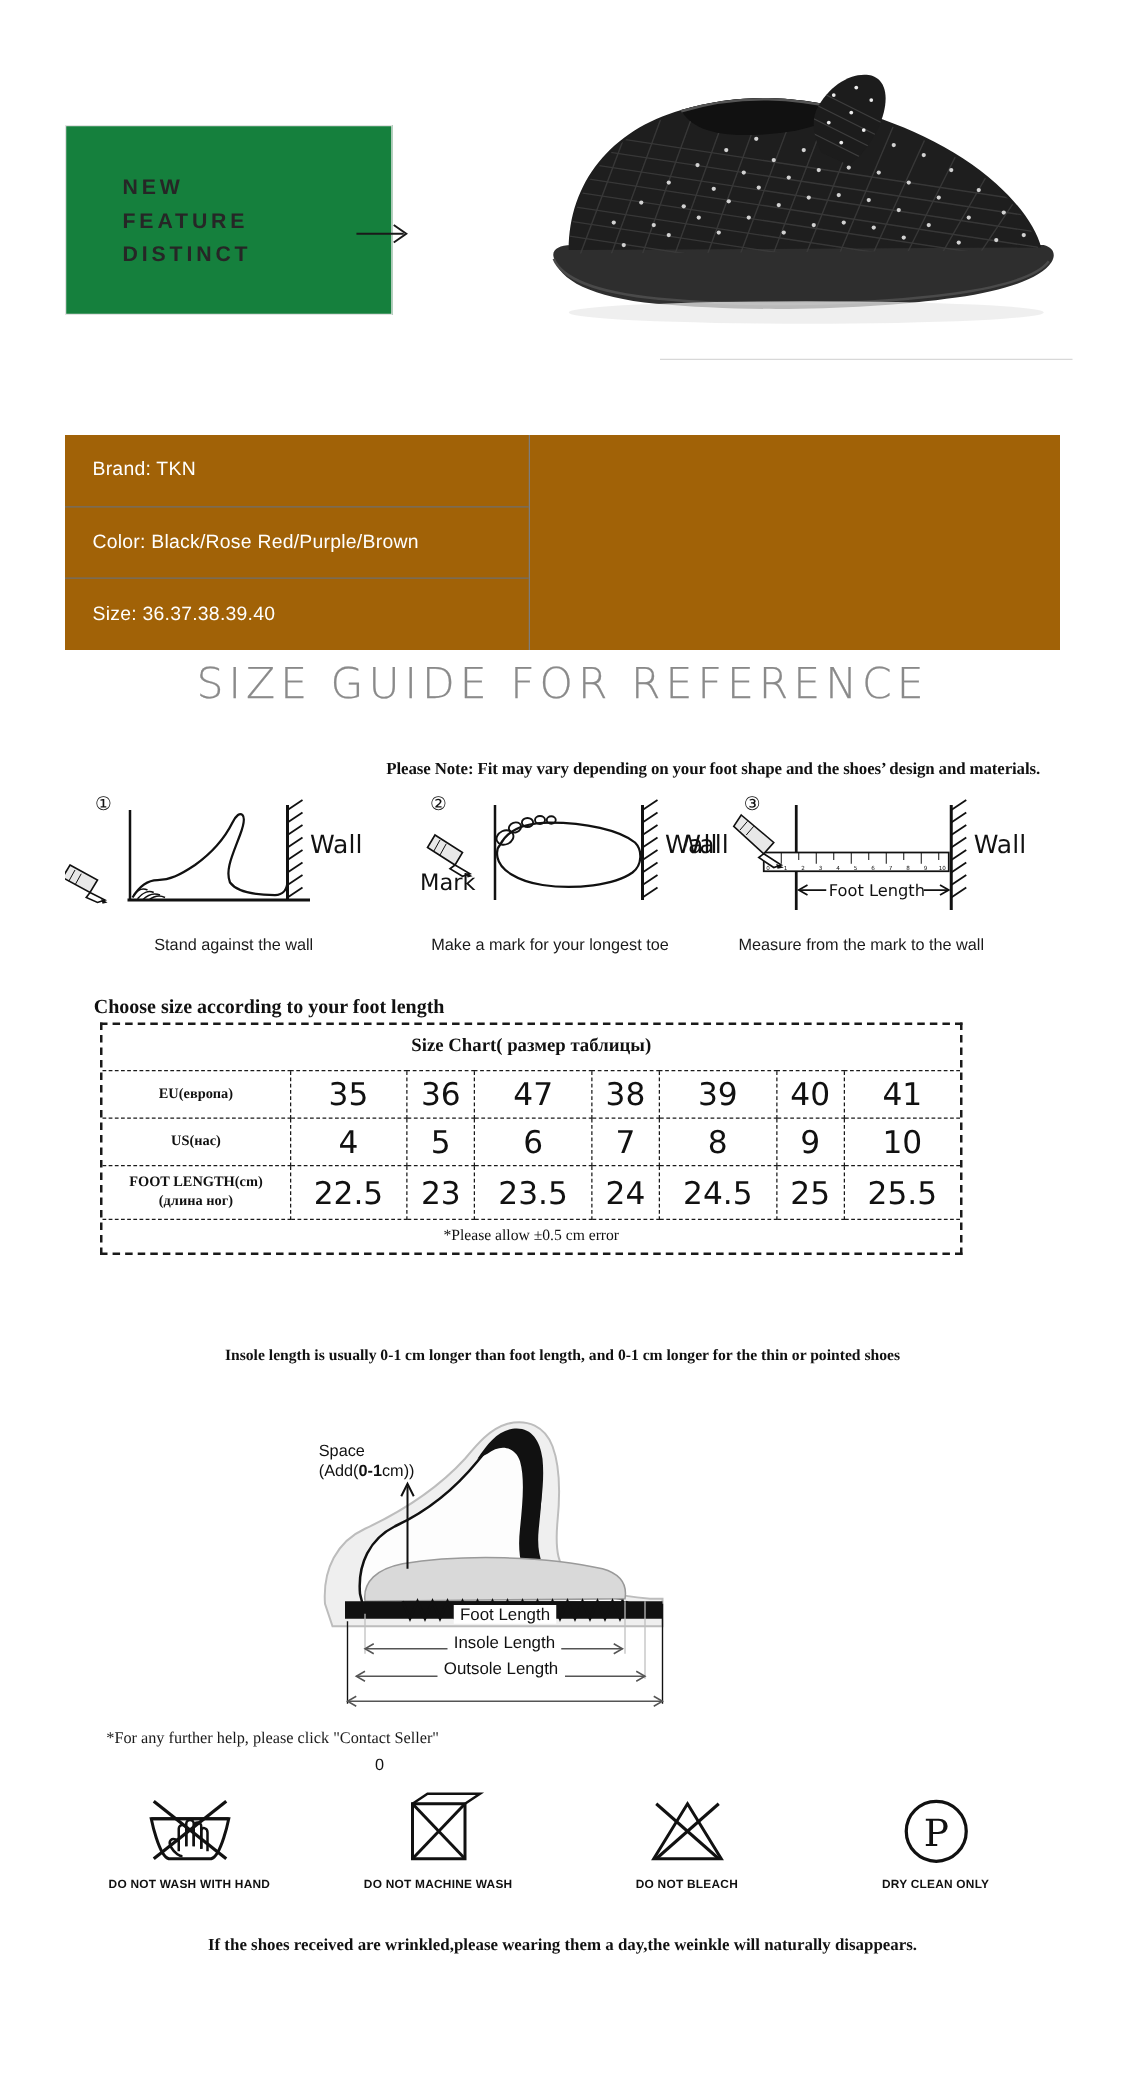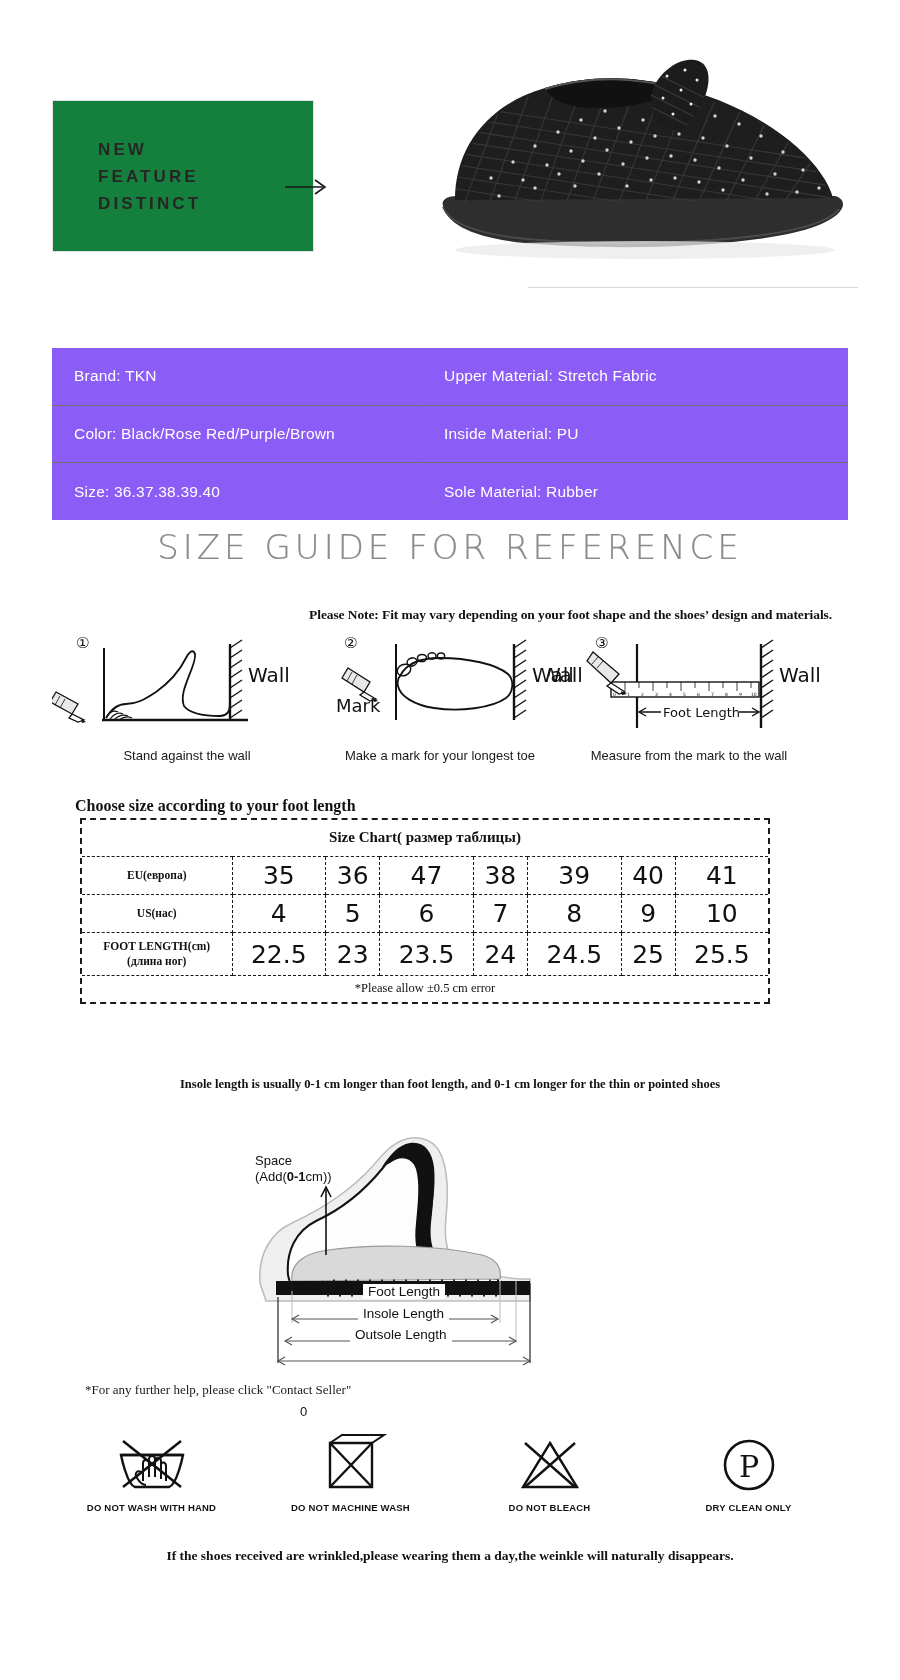--- a/index.html
+++ b/index.html
@@ -23,21 +23,21 @@
     color: #262626; line-height: 27px;
   }
   .hero-arrow { position: absolute; left: 232px; top: 78px; width: 42px; height: 16px; }
 
   .shoe-wrap { position: absolute; left: 395px; top: 28px; width: 470px; height: 240px; }
   .shoe-rule { position: absolute; left: 528px; top: 287px; width: 330px; height: 1px; background: #d8d8d8; }
 
   
   .spec {
     position: absolute; left: 52px; top: 348px; width: 796px; height: 172px;
-    background: #8b5cf6; display: flex;
+    background: #a16207; display: flex;
   }
   .spec-col { flex: 1; display: flex; flex-direction: column; }
   .spec-col.left { flex: 0 0 372px; border-right: 1px solid #7d7d7d; }
   .spec-cell {
     flex: 1; display: flex; align-items: center;
     color: #ffffff; font-size: 15.5px; padding-left: 22px;
     border-bottom: 1px solid #6f6f6f; letter-spacing: .2px;
   }
   .spec-col .spec-cell:last-child { border-bottom: none; }
   .spec-col.right .spec-cell { padding-left: 20px; }
@@ -285,25 +285,20 @@
     </div>
     <div class="shoe-rule"></div>
   </div>
 
   <div class="spec">
     <div class="spec-col left">
       <div class="spec-cell">Brand: TKN</div>
       <div class="spec-cell">Color: Black/Rose  Red/Purple/Brown</div>
       <div class="spec-cell">Size:  36.37.38.39.40</div>
     </div>
-    <div class="spec-col right">
-      <div class="spec-cell">Upper  Material:  Stretch  Fabric</div>
-      <div class="spec-cell">Inside  Material:  PU</div>
-      <div class="spec-cell">Sole  Material:  Rubber</div>
-    </div>
   </div>
 
   <div class="guide-title">SIZE GUIDE FOR REFERENCE</div>
   <div class="note-line">Please Note:  Fit may vary depending on your foot shape and the shoes’ design and materials.</div>
 
   <div class="steps">
 
     <div class="step s1">
       <svg viewBox="0 0 266 118" width="266" height="118">
         <text x="24" y="18" font-size="15" fill="#111" font-family="DejaVu Sans, sans-serif">①</text>

